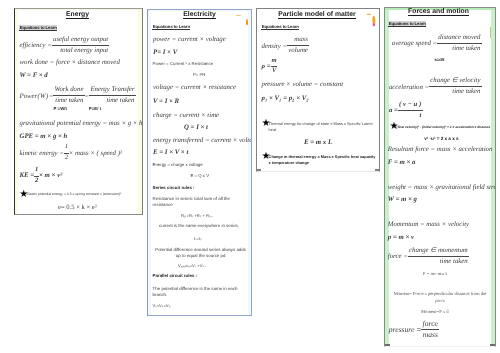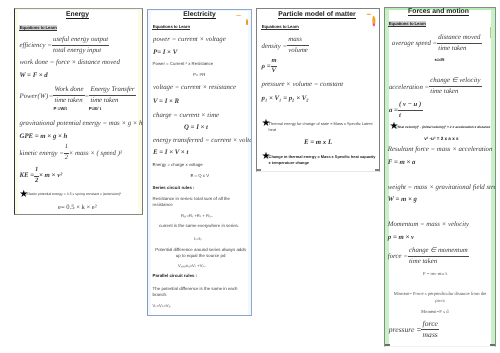--- a/index.html
+++ b/index.html
@@ -45,21 +45,21 @@
          font-weight:bold;color:#222;background:#d4d4d4;
          border-bottom:0.9px solid #333;letter-spacing:-0.1px;}
   .eqhdr.nobg{background:transparent;}
   .eq{position:absolute;font-style:italic;color:#3a3a3a;white-space:nowrap;}
   .eqb{position:absolute;font-style:italic;font-weight:bold;color:#3a3a3a;white-space:nowrap;}
   .sm{position:absolute;font-family:"Liberation Sans",sans-serif;color:#3b3b3b;}
   .smb{position:absolute;font-family:"Liberation Sans",sans-serif;font-weight:bold;color:#222;}
   .ser{position:absolute;font-family:"Liberation Serif",serif;color:#555;}
 
   
-  .frac{display:inline-block;vertical-align:middle;text-align:left;
+  .frac{display:inline-block;vertical-align:middle;text-align:right;
         position:relative;top:-0.08em;}
   .frac.half{top:-0.03em;}
   .frac.half{font-size:0.96em;}
   .frac.half .num{line-height:1.0;padding:0 0.8px 2.2px;}
   .frac.half .den{line-height:1.0;padding:1.0px 0.8px 0;}
   .frac .num{display:block;border-bottom:0.9px solid #4a4a4a;padding:0 1.2px;line-height:1.32;}
   .frac .den{display:block;padding:0 1.2px;line-height:1.38;}
   .star{position:absolute;line-height:1;color:#000;}
 </style>
 </head>

